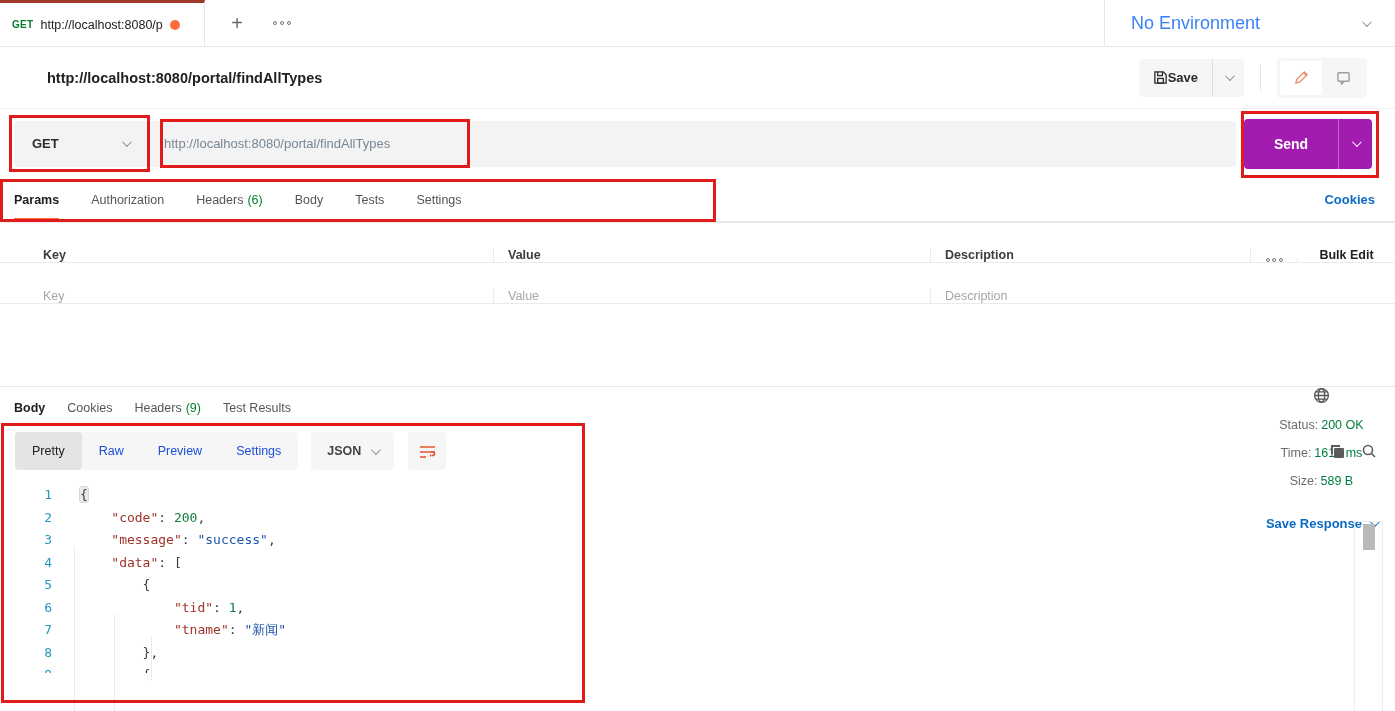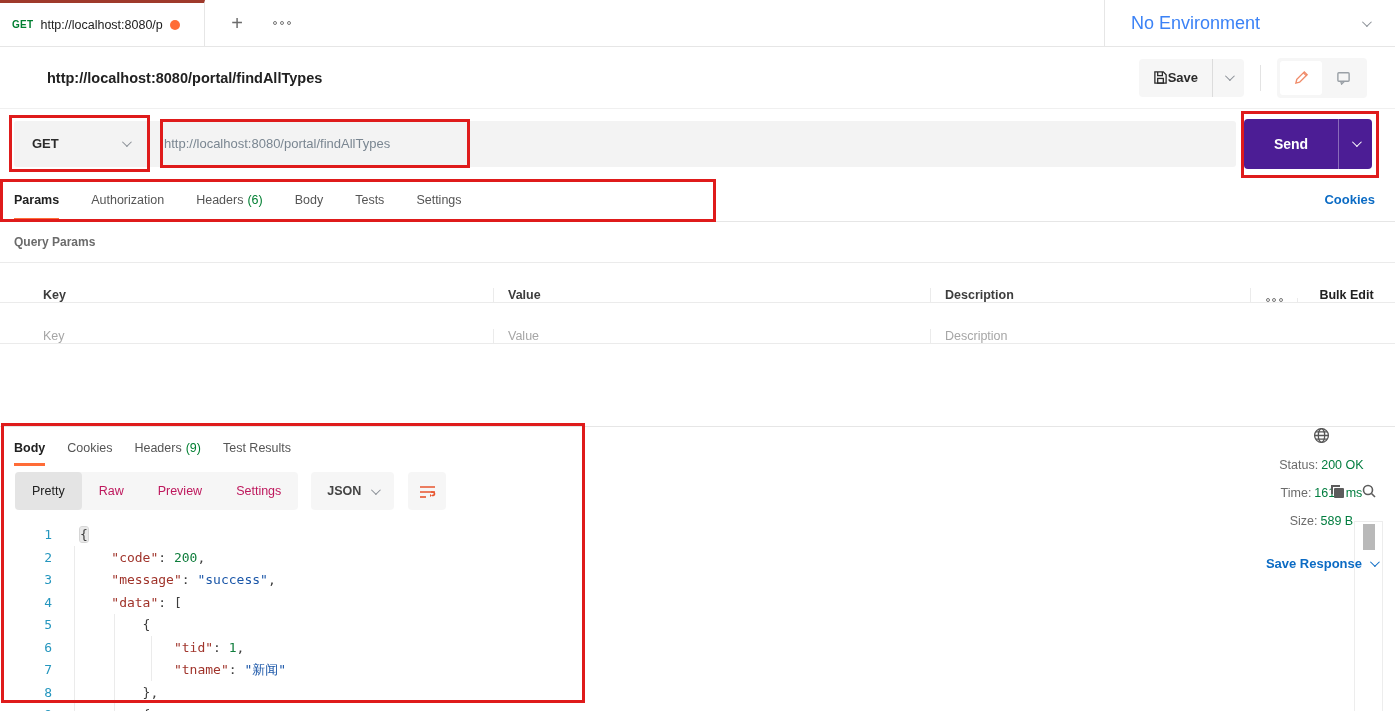--- a/index.html
+++ b/index.html
@@ -36,21 +36,21 @@
   .vline { width:1px; height:26px; background:#e3e3e3; margin:0 16px; }
   .edit-group { display:flex; height:40px; width:90px; background:#f6f6f6; border-radius:4px; padding:3px; }
   .edit-tile { flex:1; background:#fff; border-radius:3px; display:flex; align-items:center; justify-content:center; cursor:pointer; }
   .comment-tile { flex:1; display:flex; align-items:center; justify-content:center; cursor:pointer; }
   
   .url-row { height:69px; display:flex; align-items:center; padding:0 23px 0 14px; }
   .url-bar { flex:1; height:46px; display:flex; align-items:stretch; background:#f3f3f3; border-radius:3px; }
   .method-select { width:136px; display:flex; align-items:center; justify-content:space-between; padding:0 20px 0 18px; border-right:1px solid #dedede; cursor:pointer; }
   .method-select .mname { font-weight:bold; font-size:13px; color:#2b2b2b; }
   .url-input { flex:1; border:0; background:transparent; outline:none; padding:0 14px; font-size:13px; color:#7a8691; font-family:"Liberation Sans",sans-serif; }
-  .send-btn { margin-left:8px; height:50px; width:128px; background:#4c1d95; border-radius:4px; display:flex; align-items:stretch; color:#fff; }
+  .send-btn { margin-left:8px; height:50px; width:128px; background:#a21caf; border-radius:4px; display:flex; align-items:stretch; color:#fff; }
   .send-main { flex:1; display:flex; align-items:center; justify-content:center; font-size:14px; font-weight:bold; cursor:pointer; }
   .send-caret { width:34px; display:flex; align-items:center; justify-content:center; border-left:1px solid rgba(255,255,255,.35); cursor:pointer; }
   .send-caret .chev { border-color:#fff; }
   
   .tabs-row { height:44px; display:flex; align-items:stretch; padding:0 20px 0 14px; border-bottom:1px solid #e6e6e6; }
   .tab { display:flex; align-items:center; margin-right:32px; font-size:12.5px; color:#555; cursor:pointer; position:relative; white-space:nowrap; }
   .tab.active { color:#212121; font-weight:600; }
   .tab.active::after { content:""; position:absolute; left:0; right:0; bottom:0; height:3px; background:#ff6c37; }
   .count-green { color:#007f31; margin-left:4px; }
   .cookies-link { margin-left:auto; display:flex; align-items:center; color:#0b6bc4; font-weight:bold; font-size:13px; cursor:pointer; }
@@ -79,21 +79,21 @@
   .rtab.active { color:#212121; font-weight:600; }
   .rtab.active::after { content:""; position:absolute; left:0; right:0; bottom:2px; height:3px; background:#ff6c37; }
   .resp-meta { margin-left:auto; display:flex; align-items:center; gap:14px;flex-direction:column; }
   .meta-item { font-size:12.5px; color:#6b6b6b; white-space:nowrap; }
   .meta-item b { color:#027d3f; font-weight:normal; margin-left:3px; }
   .save-resp { display:flex; align-items:center; gap:8px; color:#0b6bc4; font-weight:bold; font-size:13px; cursor:pointer; }
   .save-resp .chev { border-color:#0b6bc4; }
   
   .view-row { height:46px; display:flex; align-items:center; padding:0 18px 0 15px; }
   .seg-group { display:flex; height:38px; background:#f6f6f6; border-radius:4px; align-items:stretch; }
-  .seg { display:flex; align-items:center; padding:0 17px; font-size:12.5px; color:#be185d; cursor:pointer; border-radius:4px; }
+  .seg { display:flex; align-items:center; padding:0 17px; font-size:12.5px; color:#1d4ed8; cursor:pointer; border-radius:4px; }
   .seg.active { background:#e4e4e4; color:#212121; }
   .json-dd { margin-left:13px; height:38px; display:flex; align-items:center; gap:10px; padding:0 16px; background:#f6f6f6; border-radius:4px; font-size:12.5px; font-weight:600; color:#444; cursor:pointer; }
   .fmt-tile { margin-left:14px; width:38px; height:38px; background:#f6f6f6; border-radius:4px; display:flex; align-items:center; justify-content:center; cursor:pointer; }
   .view-right { margin-left:auto; display:flex; align-items:center; gap:16px; color:#555; }
   
   .code-area { position:relative; height:199px; padding-top:10px; font-family:"DejaVu Sans Mono","Liberation Mono",monospace; font-size:13px; line-height:22.5px; overflow:hidden; }
   .code-line { display:flex; }
   .gutter { width:52px; text-align:right; color:#2596be; flex:none; }
   .code-text { white-space:pre; padding-left:28px; }
   .tok-p { color:#3c3c3c; }
@@ -214,23 +214,20 @@
       </div>
     <div class="tab">
         <span>Tests</span>
       </div>
     <div class="tab">
         <span>Settings</span>
       </div>
     <div class="cookies-link">Cookies</div>
   </div>
 
-  <div class="qp-label-row">
-    <span class="qp-label">Query Params</span>
-  </div>
   <div class="qp-table">
     <div class="qp-row head">
       <div class="cell c-check"></div>
       <div class="cell c-key col-head">Key</div>
       <div class="cell c-val col-head">Value</div>
       <div class="cell c-desc col-head">Description</div>
       <div class="cell c-more">
         <span class="more-dots">
             <i></i>
             <i></i>

